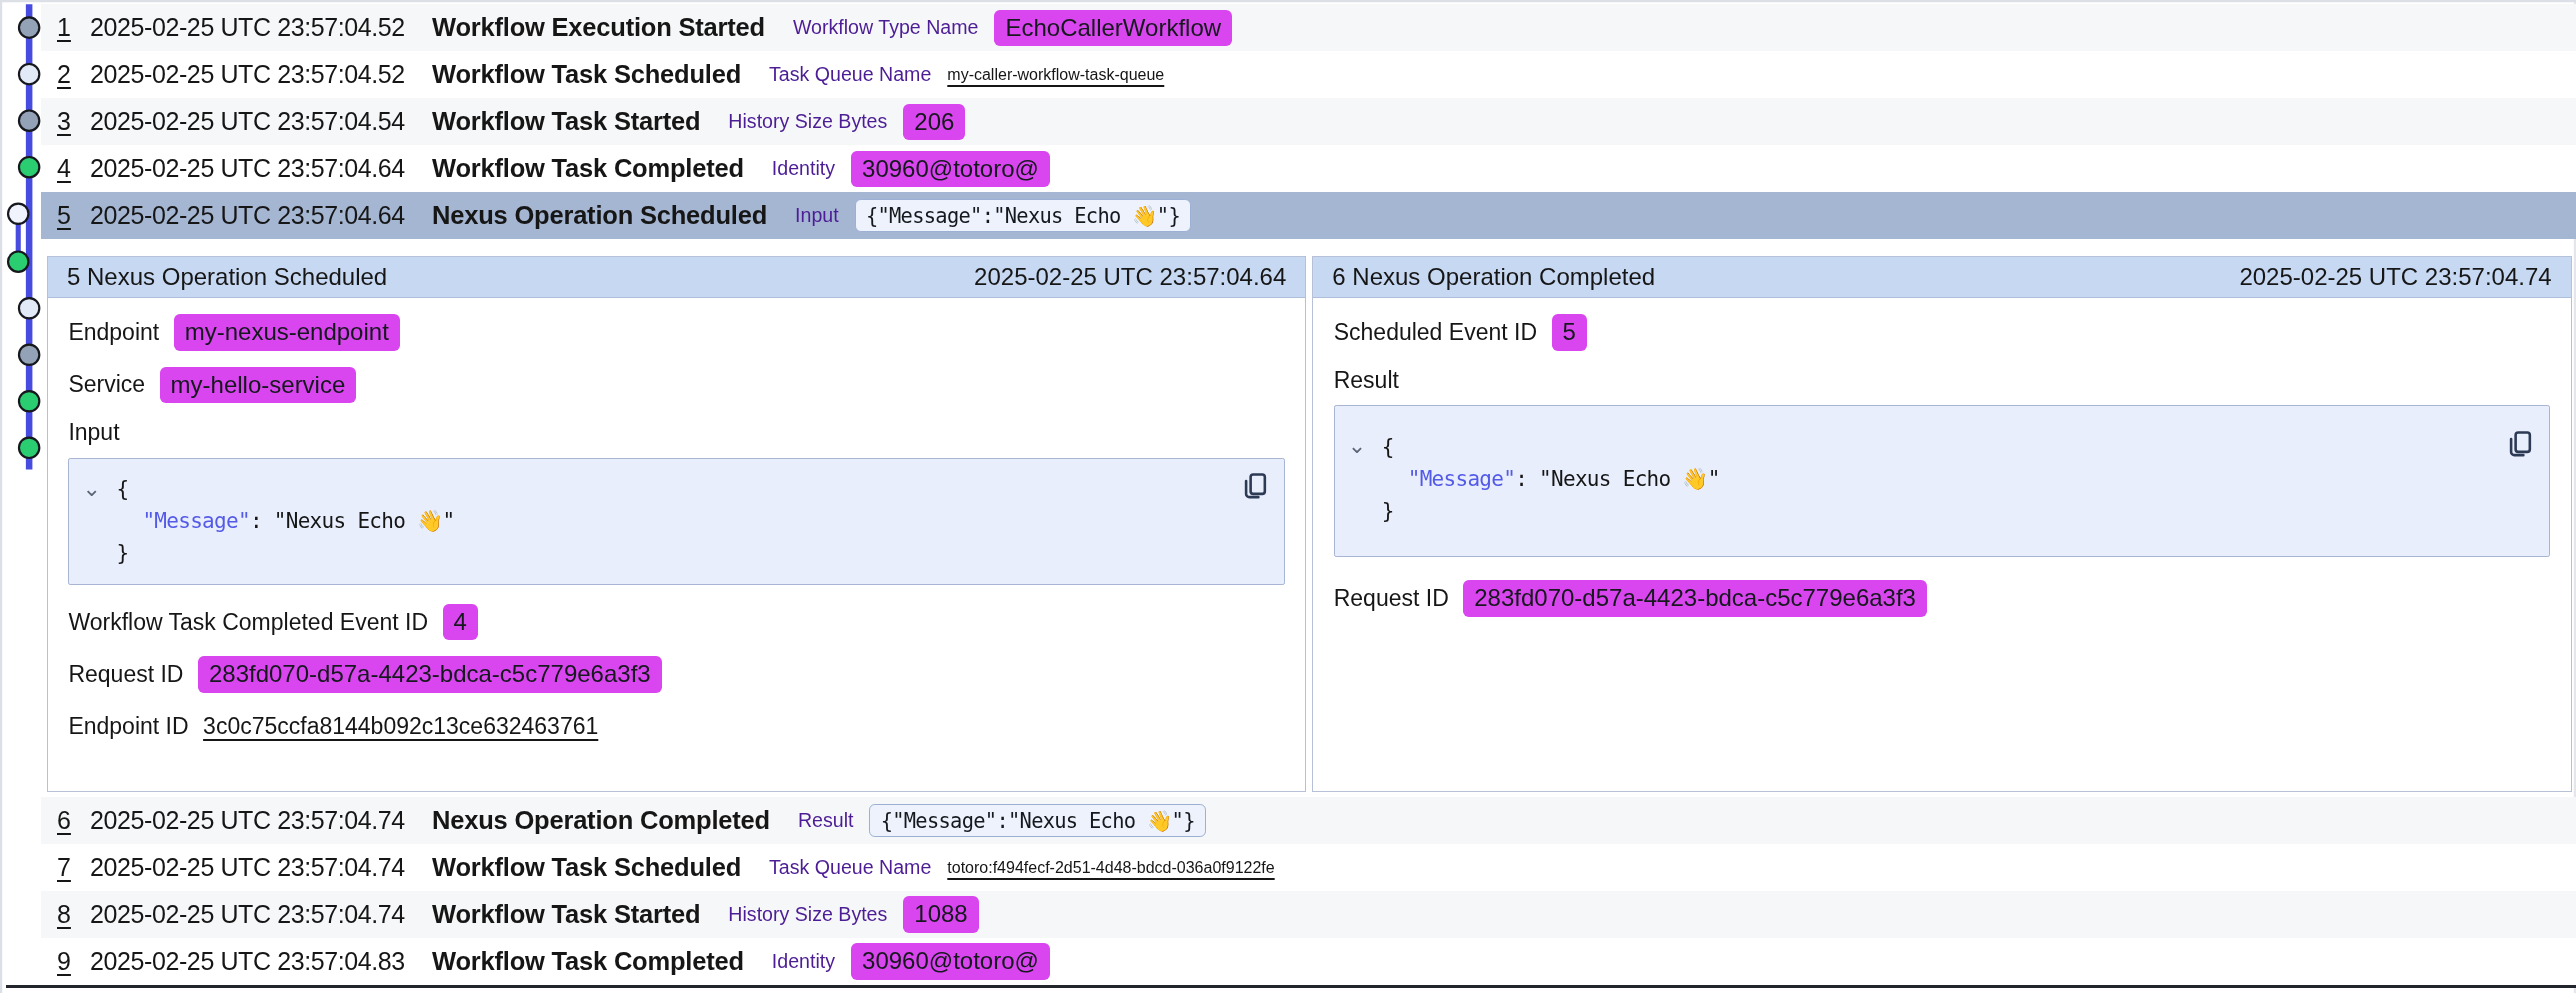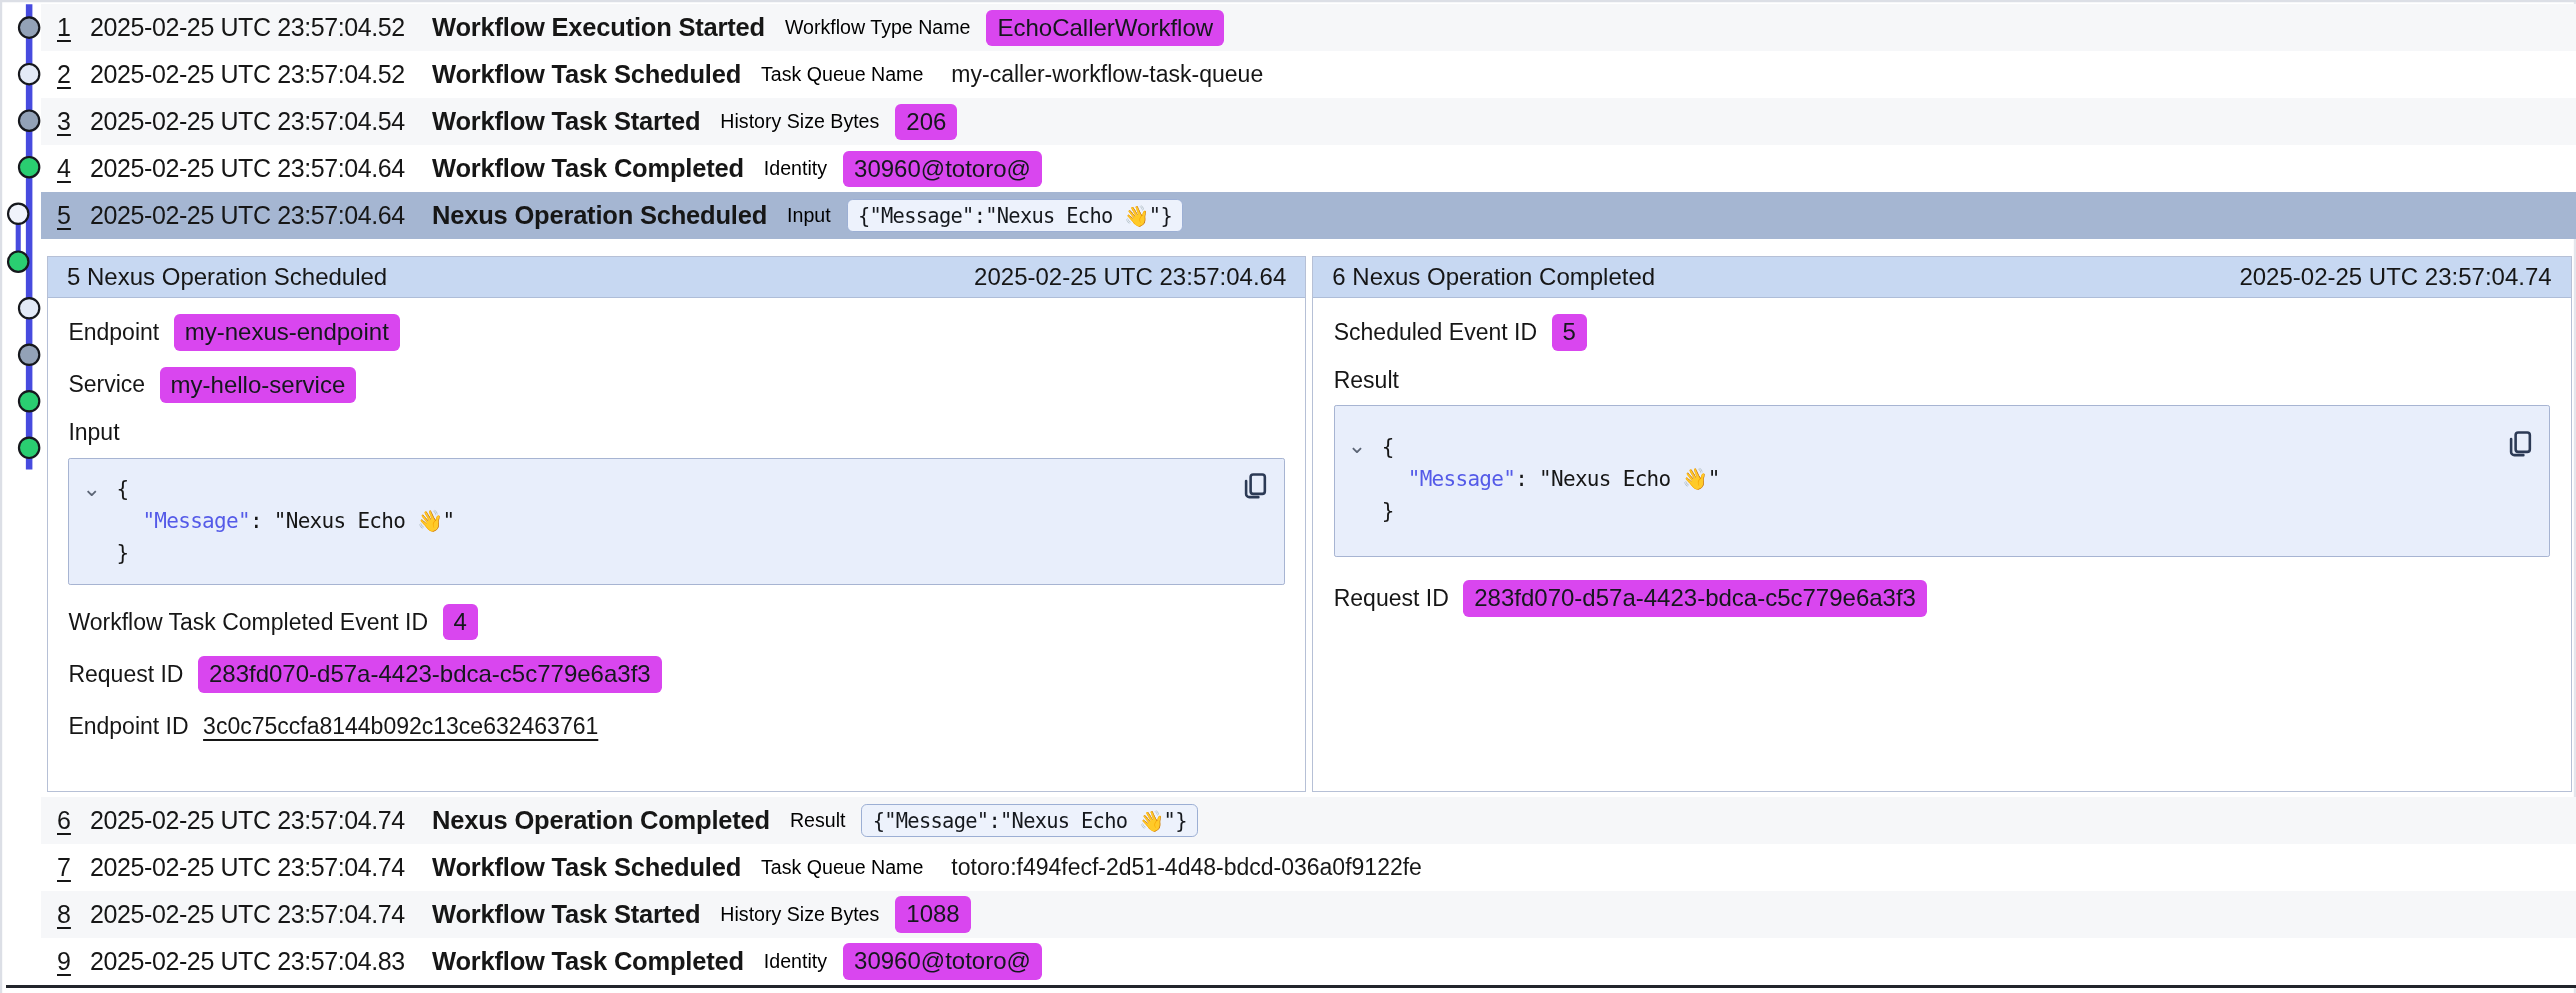--- a/index.html
+++ b/index.html
@@ -14,26 +14,26 @@
   
   .rows { position:absolute; left:41px; right:0; }
   #rows-top { top:4.4px; }
   #rows-bottom { top:797px; }
   .row { height:47px; display:flex; align-items:center; padding-left:16px; background:#fff; }
   .row.shade { background:#f6f7f9; }
   .row.selected { background:#a5b6d2; }
   .num { width:33px; font-size:25px; color:#161616; text-decoration:underline;
     text-underline-offset:4.4px; text-decoration-thickness:1.8px; cursor:pointer; }
   .time { width:342px; font-size:25px; letter-spacing:-0.4px; }
-  .name { font-weight:700; font-size:25.5px; margin-right:20px; letter-spacing:-0.2px; }
-  .mlabel { font-size:19.6px; margin-right:16px; color:#000000; }
+  .name { font-weight:700; font-size:25.5px; margin-right:28px; letter-spacing:-0.2px; }
+  .mlabel { font-size:19.6px; margin-right:16px; color:#4c1d95; }
   .badge { display:inline-block; background:#d946ef; border-radius:5.8px;
     padding:5.1px 11px; font-size:24px; line-height:1.1; color:#15181d; }
-  .linkv { font-size:23px; text-underline-offset:5.1px;
-    text-decoration-thickness:2.2px; cursor:pointer;margin-left:12px; }
+  .linkv { font-size:16px; text-decoration:underline; text-underline-offset:5.1px;
+    text-decoration-thickness:2.2px; cursor:pointer; }
   .chip { display:inline-block; background:#edf2fc; border:1.5px solid #9cafd4; border-radius:5.8px;
     padding:3.6px 10.2px; font-family:"DejaVu Sans Mono", monospace; font-size:20.4px;
     letter-spacing:-0.7px; color:#15181d; }
 
   
   #panels { position:absolute; left:47px; right:4.4px; top:256px; height:536px;
     display:flex; gap:6px; }
   .panel { flex:1; background:#fff; border:1.5px solid #b6c0d6; display:flex; flex-direction:column; }
   .phead { height:41px; flex:0 0 41px; background:#c7d8f2; display:flex; align-items:center;
     justify-content:space-between; padding:0 19px; font-size:24px; border-bottom:1.5px solid #aebdd8;

